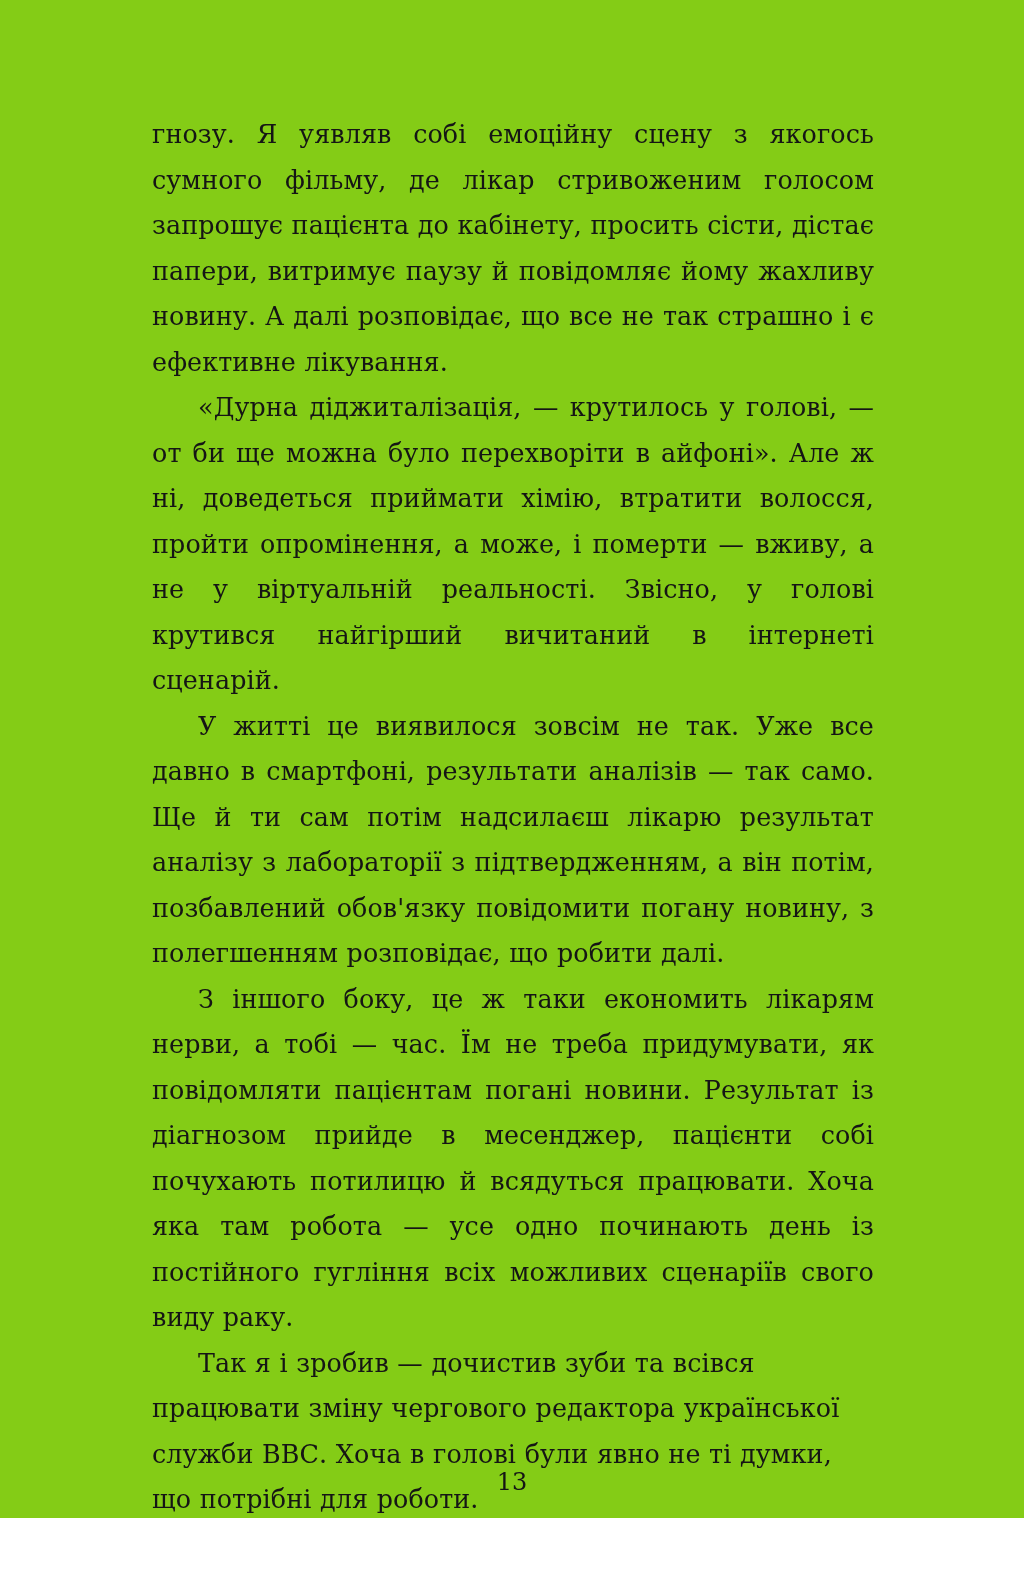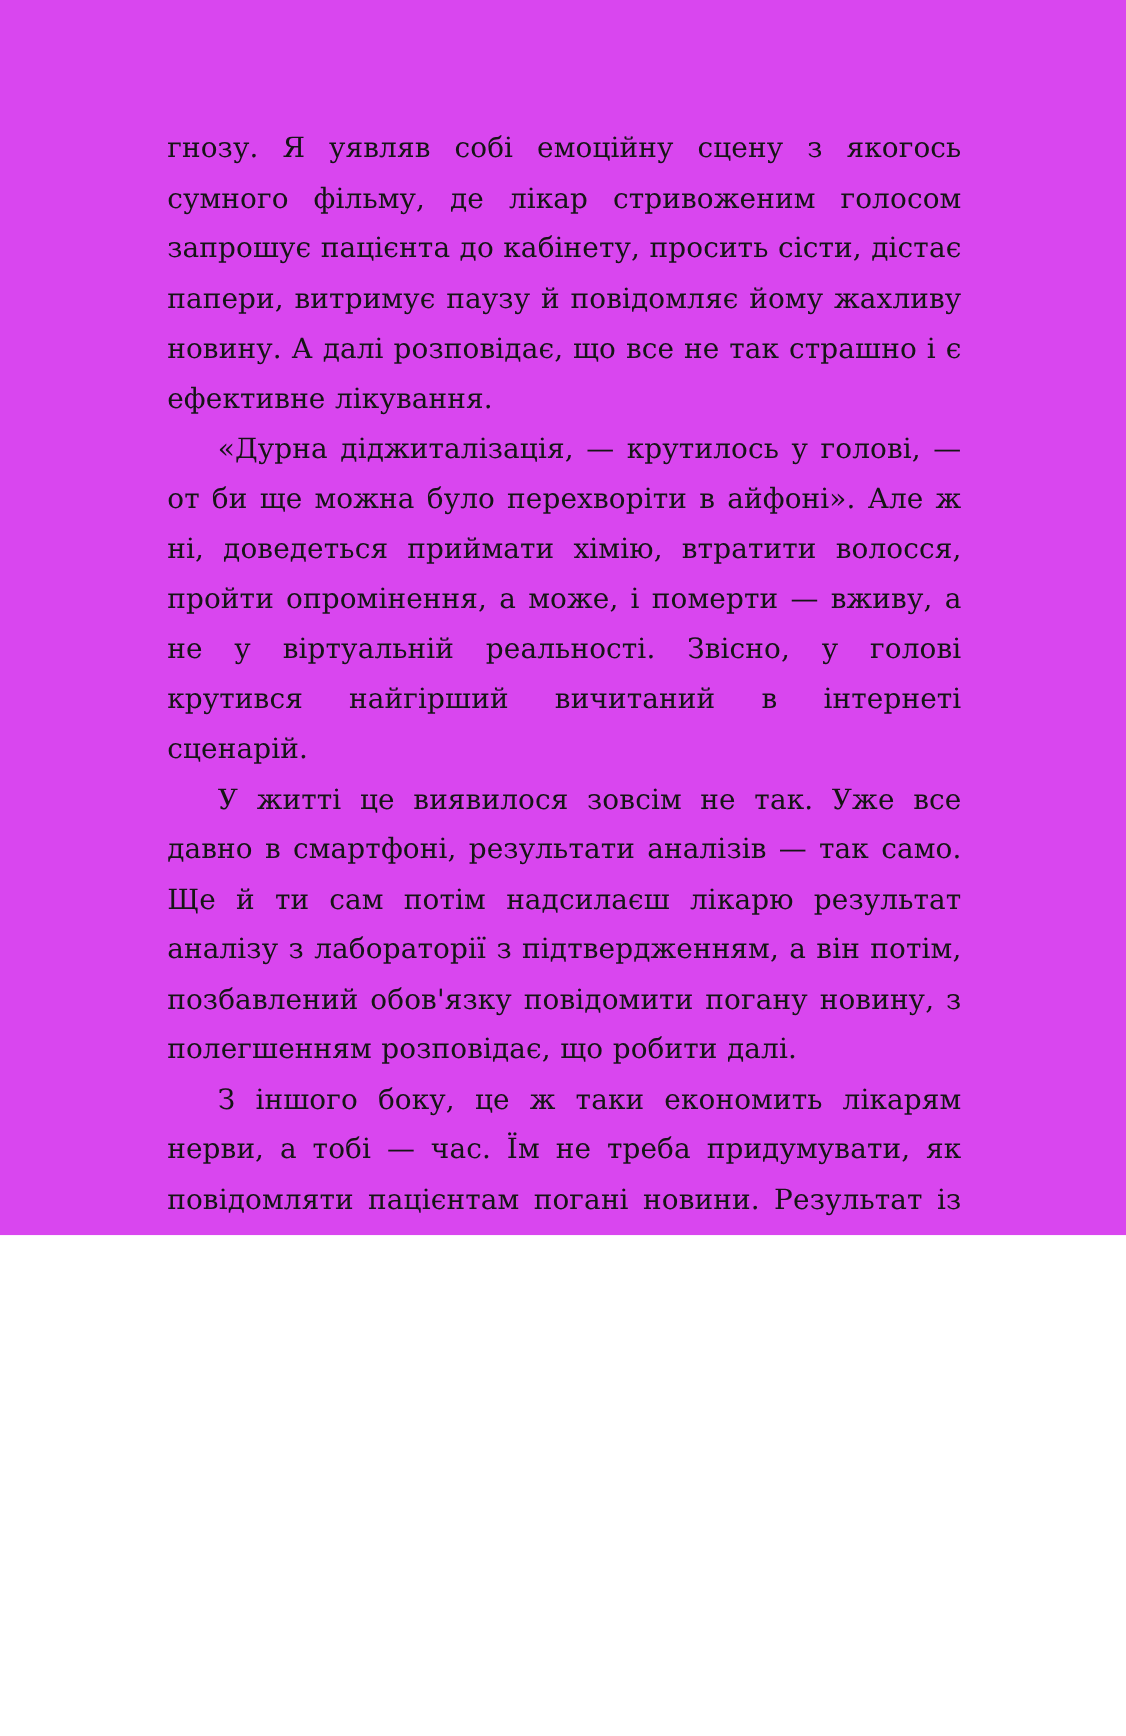--- a/index.html
+++ b/index.html
@@ -3,22 +3,22 @@
 <meta charset="utf-8">
 <style>
   html, body {
     margin: 0;
     padding: 0;
     background: #ffffff;
   }
   .page {
     position: relative;
     width: 1024px;
-    height: 1123px;
-    background: #d946ef;
+    height: 1518px;
+    background: #84cc16;
     box-sizing: border-box;
     overflow: hidden;
     font-family: "DejaVu Serif", "Liberation Serif", serif;
   }
   .text-block {
     position: absolute;
     left: 152px;
     top: 112px;
     width: 722px;
   }
@@ -52,15 +52,16 @@
 </style>
 </head>
 <body>
 
 <div class="page">
   <div class="text-block">
     <p class="para">гнозу. Я уявляв собі емоційну сцену з якогось сумного фільму, де лікар стривоженим голосом запрошує пацієнта до кабінету, просить сісти, дістає папери, витримує паузу й повідомляє йому жахливу новину. А далі розповідає, що все не так страшно і є ефективне лікування.</p>
     <p class="para indent">«Дурна діджиталізація, — крутилось у голові, — от би ще можна було перехворіти в айфоні». Але ж ні, доведеться приймати хімію, втратити волосся, пройти опромінення, а може, і померти — вживу, а не у віртуальній реальності. Звісно, у голові крутився найгірший вичитаний в інтернеті сценарій.</p>
     <p class="para indent">У житті це виявилося зовсім не так. Уже все давно в смартфоні, результати аналізів — так само. Ще й ти сам потім надсилаєш лікарю результат аналізу з лабораторії з підтвердженням, а він потім, позбавлений обов'язку повідомити погану новину, з полегшенням розповідає, що робити далі.</p>
     <p class="para indent">З іншого боку, це ж таки економить лікарям нерви, а тобі — час. Їм не треба придумувати, як повідомляти пацієнтам погані новини. Результат із діагнозом прийде в месенджер, пацієнти собі почухають потилицю й всядуться працювати. Хоча яка там робота — усе одно починають день із постійного гугління всіх можливих сценаріїв свого виду раку.</p>
+    <p class="para indent last-left">Так я і зробив — дочистив зуби та всівся працювати зміну чергового редактора української служби ВВС. Хоча в голові були явно не ті думки, що потрібні для роботи.</p>
   </div>
   <div class="folio">13</div>
 </div>
 
 </body></html>

